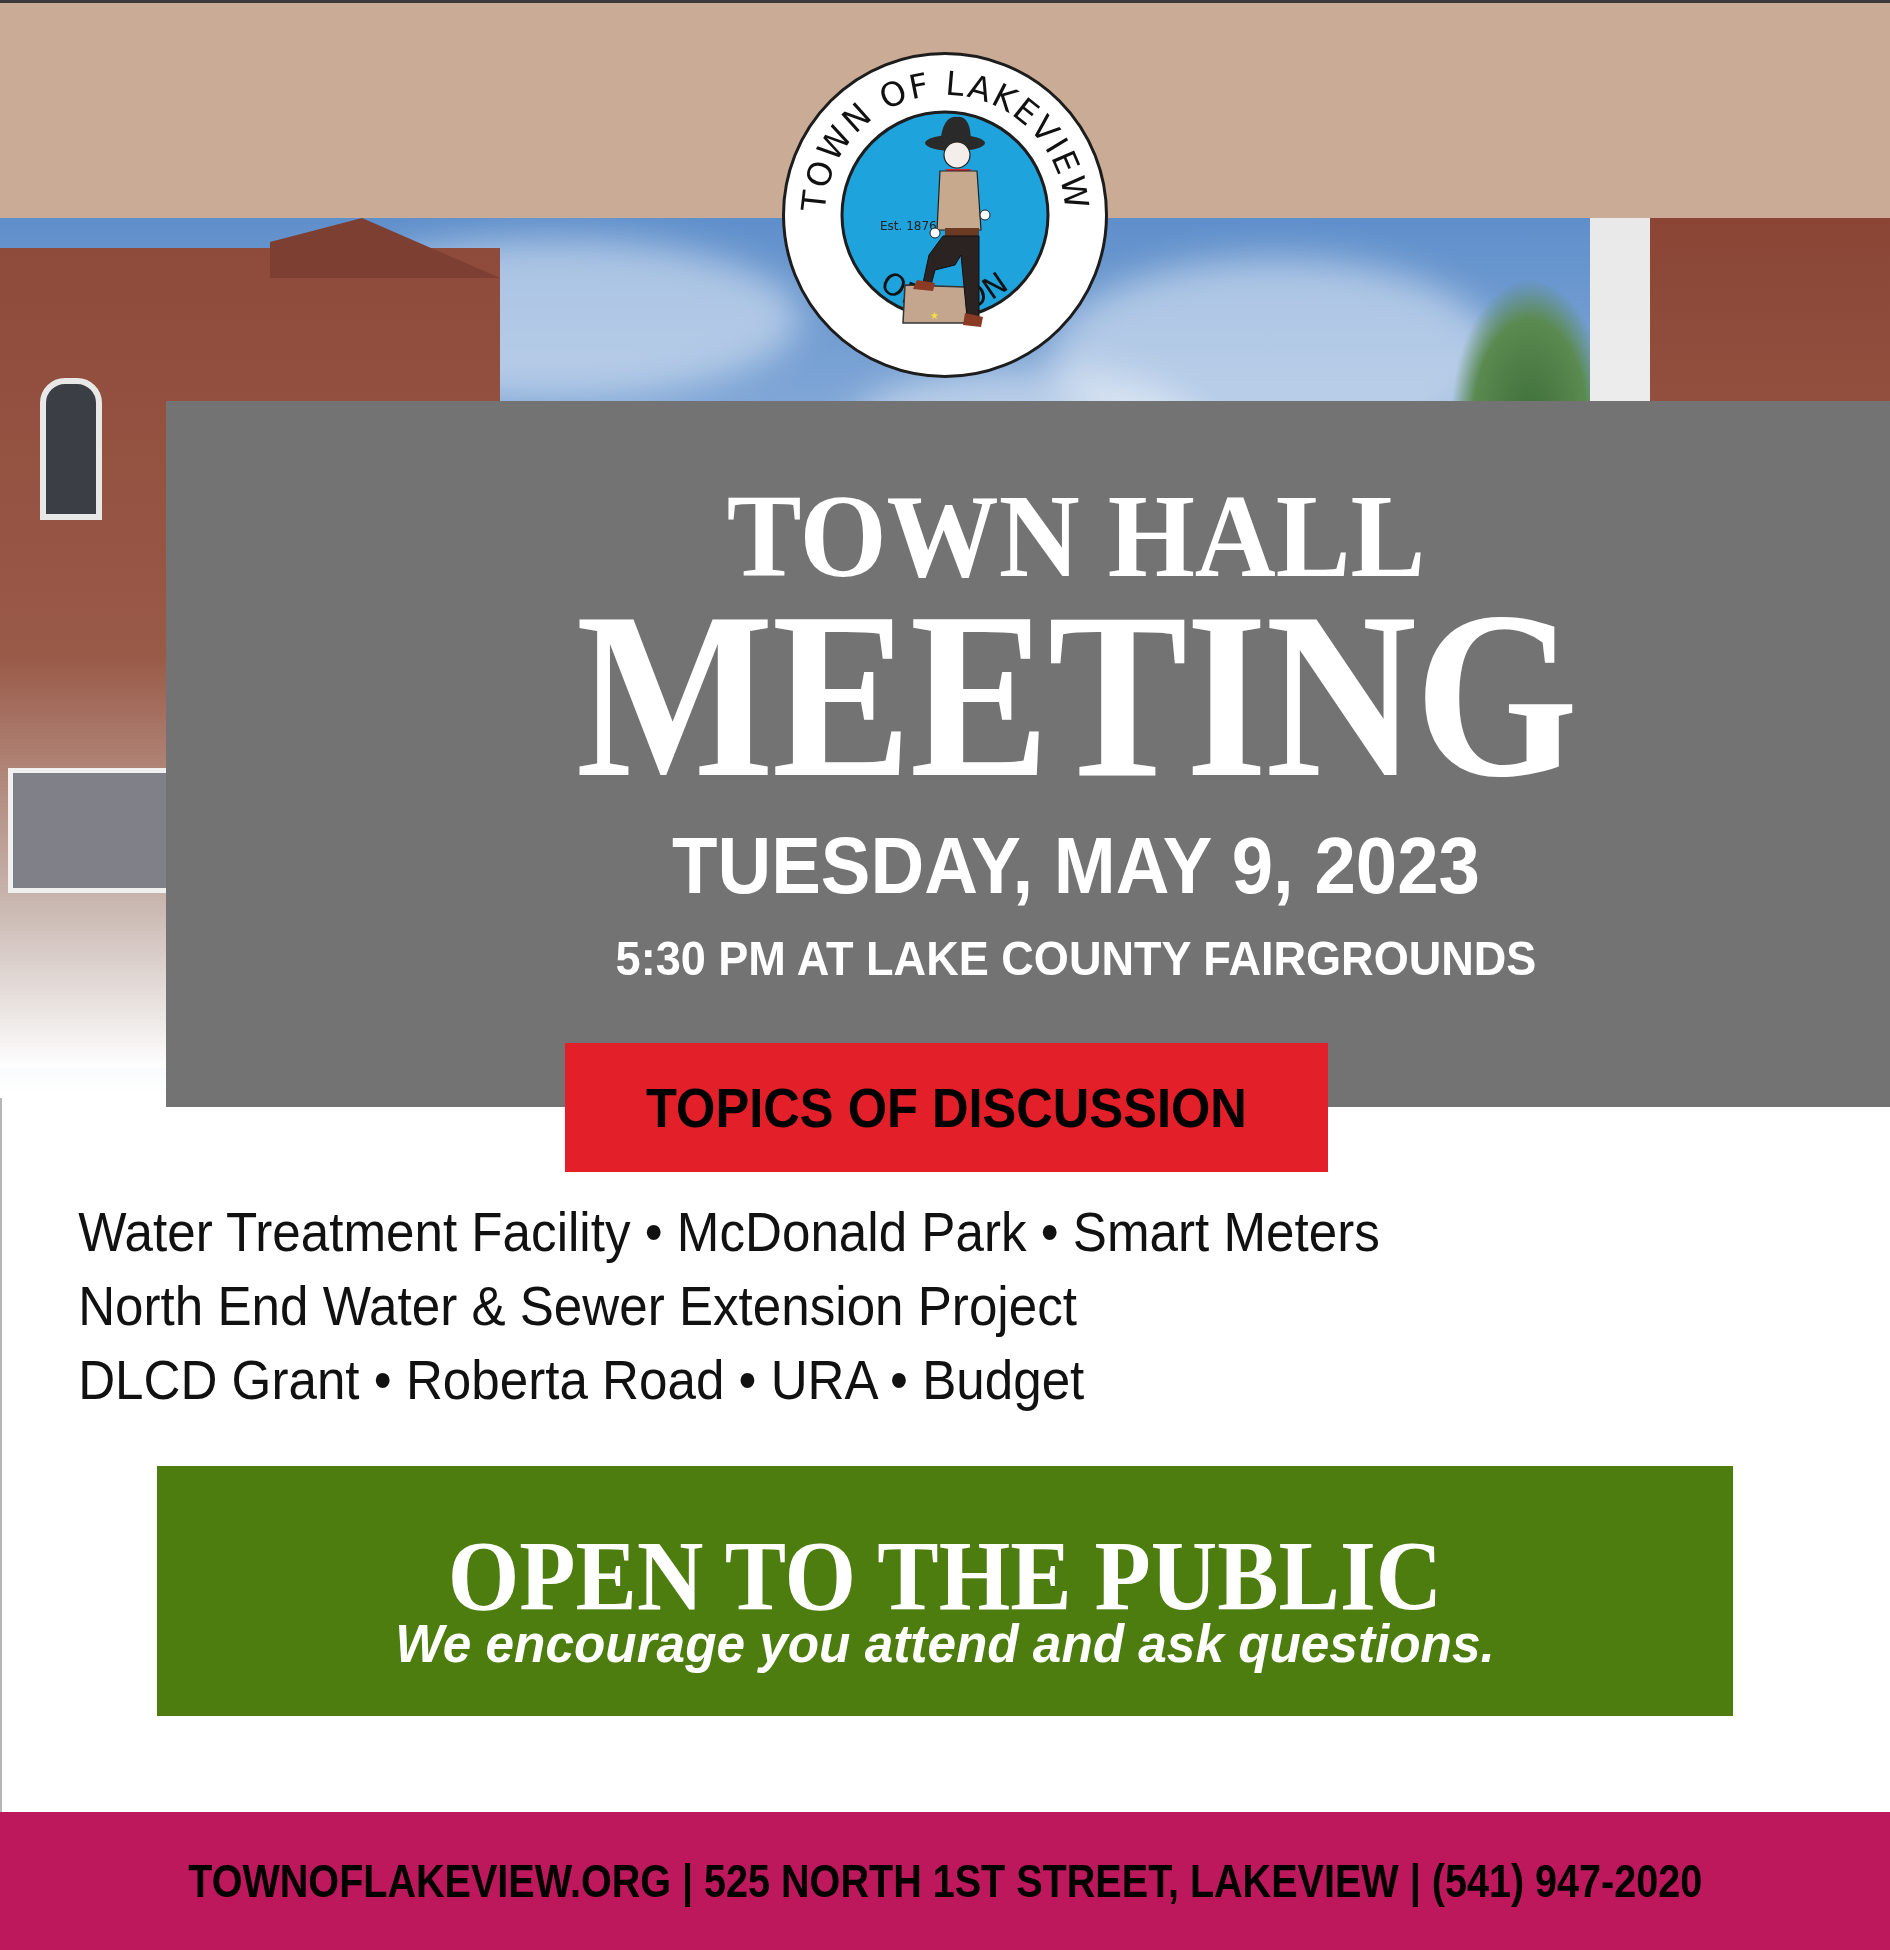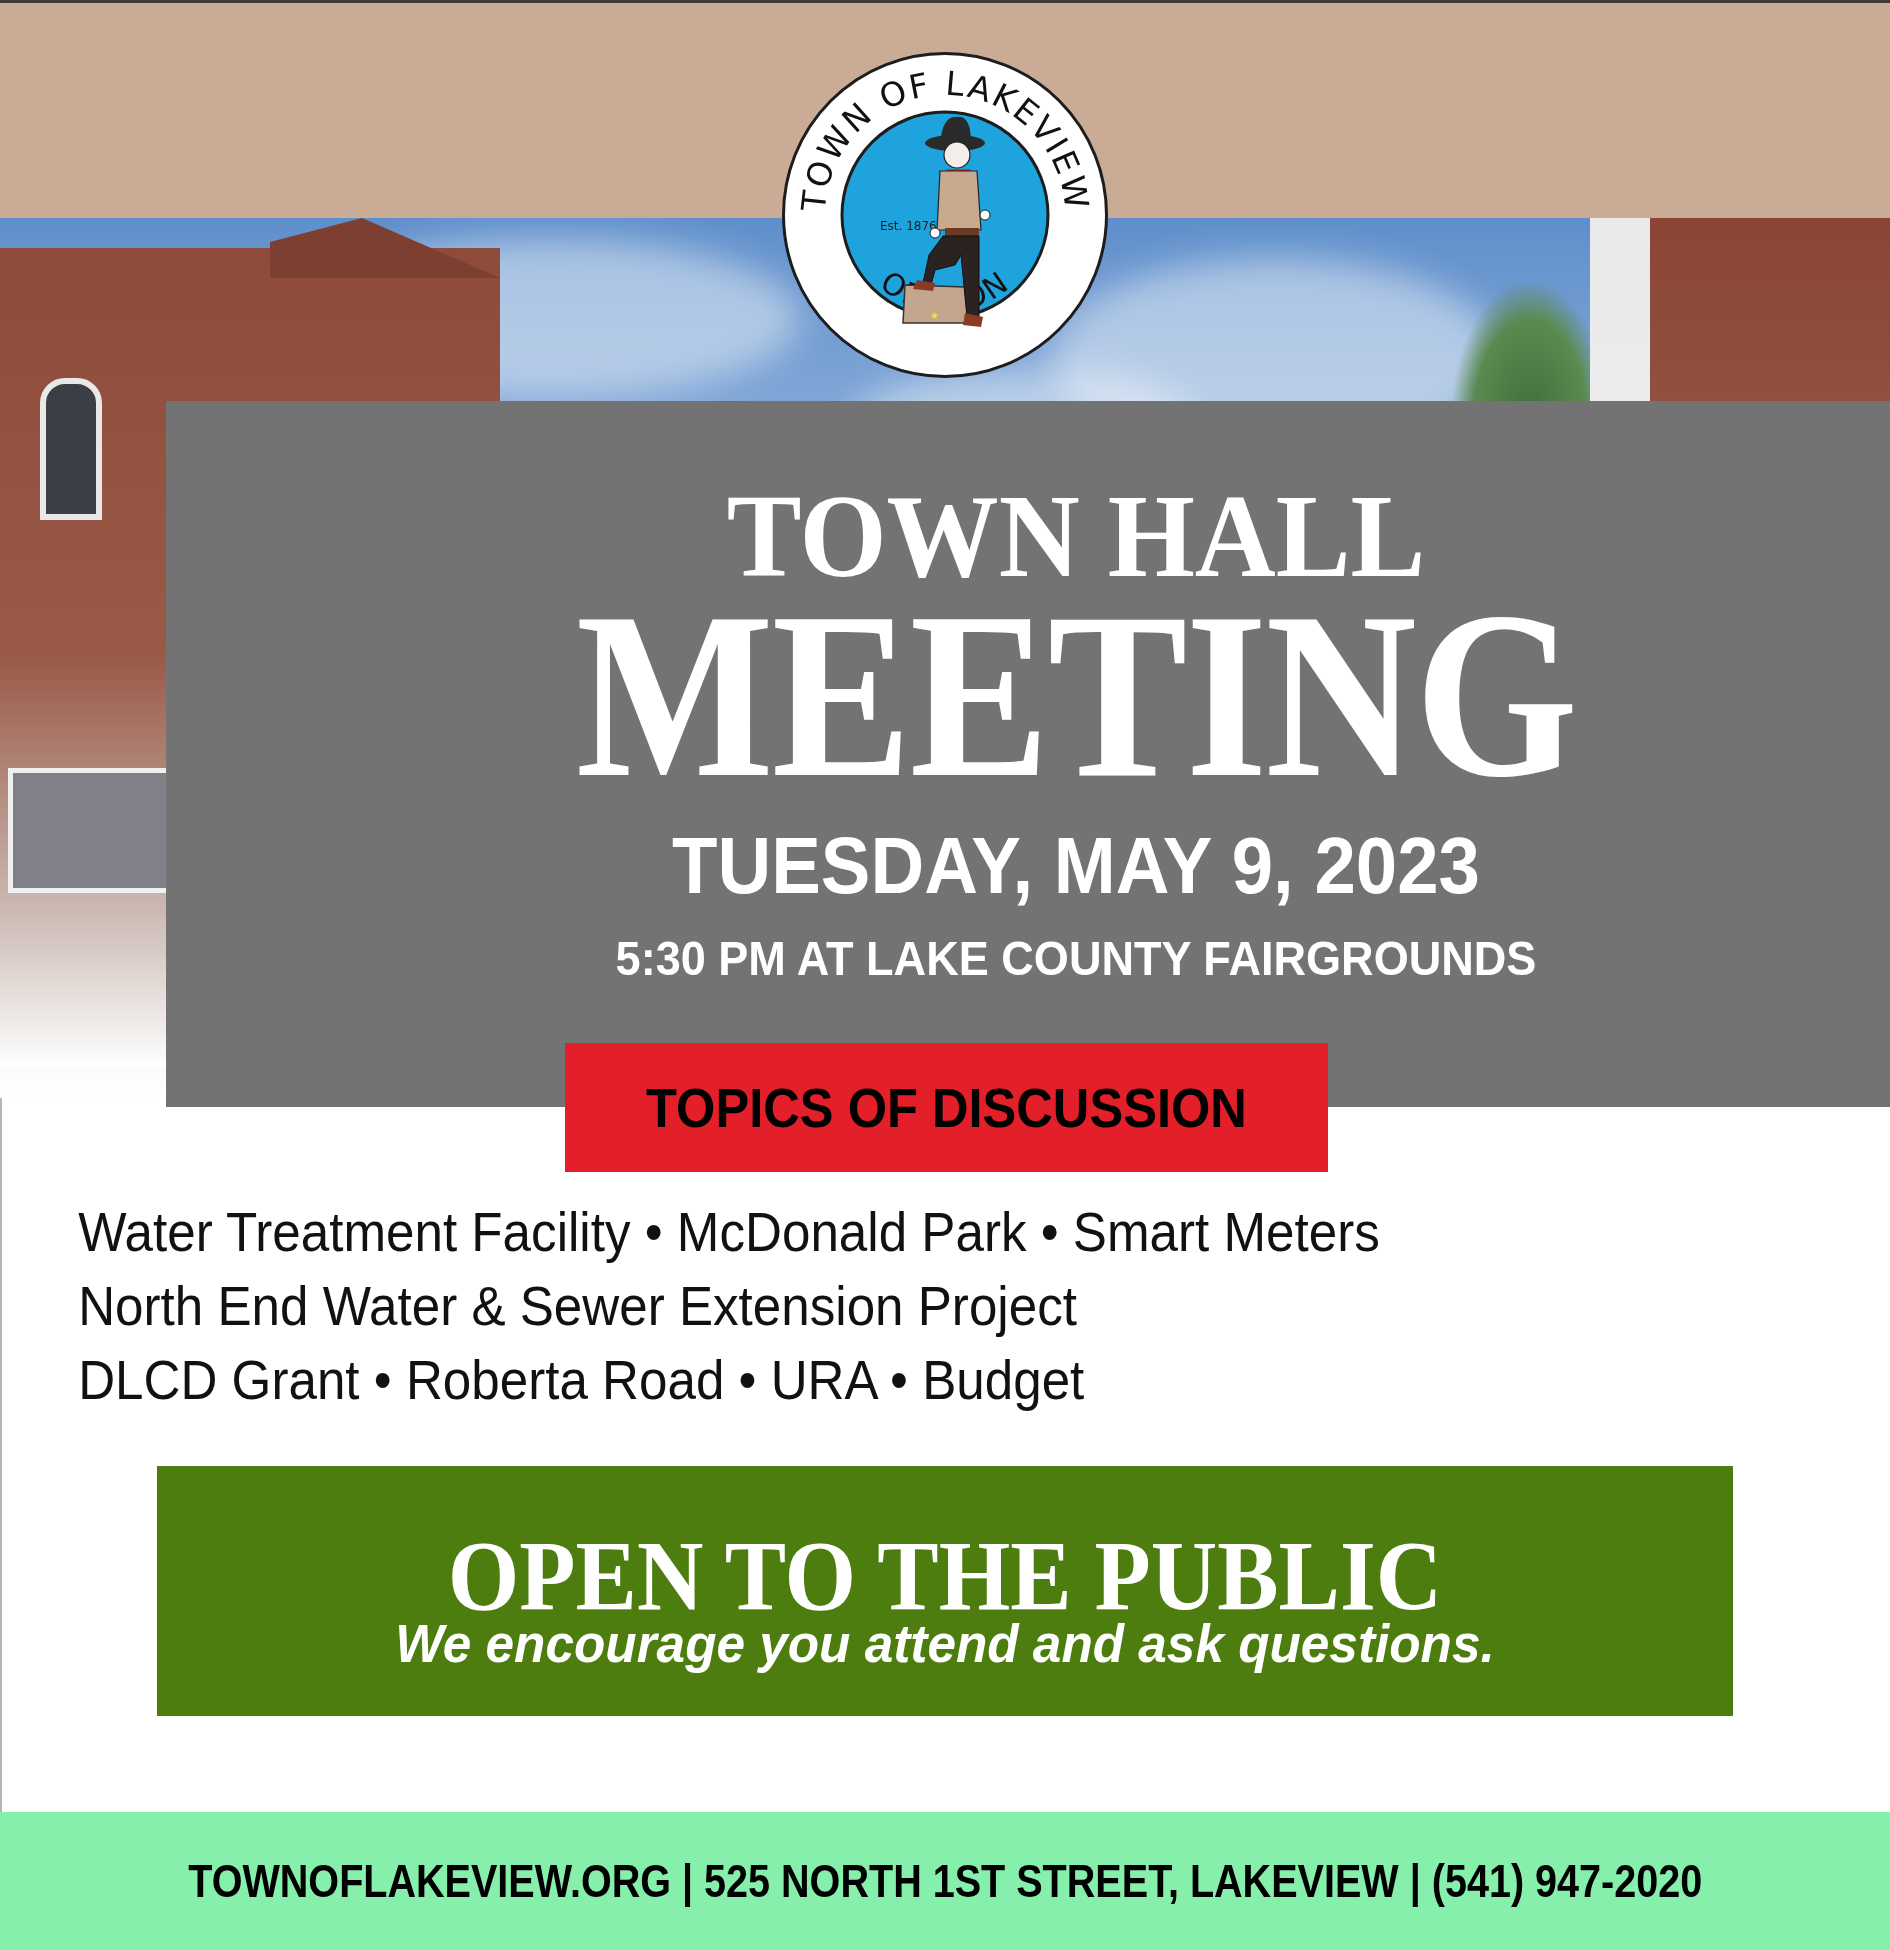--- a/index.html
+++ b/index.html
@@ -32,21 +32,21 @@
   .topics-label { position: absolute; left: 565px; top: 1043px; width: 763px; height: 129px; background: #e31f29; color: #000000; font-weight: bold; font-size: 55px; display: flex; align-items: center; justify-content: center; }
   .topics-label span { transform: scaleX(0.92); display: inline-block; }
 
   .topics { position: absolute; left: 12px; width: 1890px; top: 1195px; color: #111; font-size: 55px; }
   .topics .line { height: 74px; line-height: 74px; transform: scaleX(0.93); }
 
   .public-box { position: absolute; left: 157px; top: 1466px; width: 1576px; height: 250px; background: #4d7c0f; }
   .public-title { position: absolute; left: 0; width: 100%; top: 60px; text-align: center; color: #fff; font-family: "Liberation Serif", "DejaVu Serif", serif; font-weight: bold; font-size: 100px; line-height: 1; transform: scaleX(0.92); }
   .public-sub { position: absolute; left: 0; width: 100%; top: 150px; text-align: center; color: #fff; font-weight: bold; font-style: italic; font-size: 54px; line-height: 1; transform: scaleX(0.95); }
 
-  .footer { position: absolute; left: 0; top: 1812px; width: 1890px; height: 138px; background: #86efac; display: flex; align-items: center; justify-content: center; }
+  .footer { position: absolute; left: 0; top: 1812px; width: 1890px; height: 138px; background: #be185d; display: flex; align-items: center; justify-content: center; }
   .footer span { color: #000; font-weight: bold; font-size: 46px; transform: scaleX(0.86); display: inline-block; }
   .left-edge { position: absolute; left: 0; top: 0; width: 2px; height: 1950px; background: #6e6e6e; opacity: 0.5; }
 </style>
 </head>
 <body>
 
 <div class="left-edge"></div>
 <div class="top-band"></div>
 
 <div class="photo">

